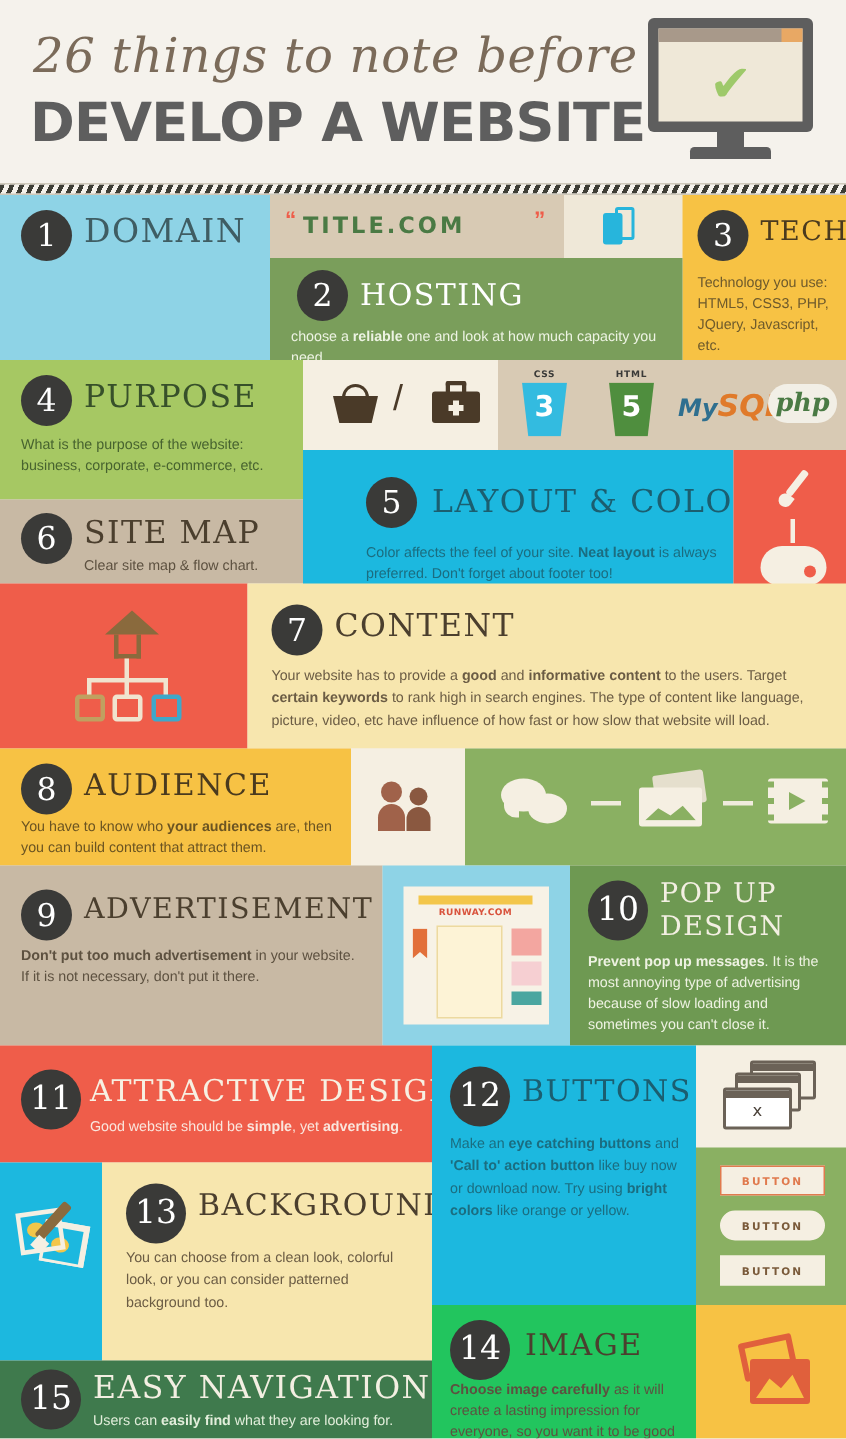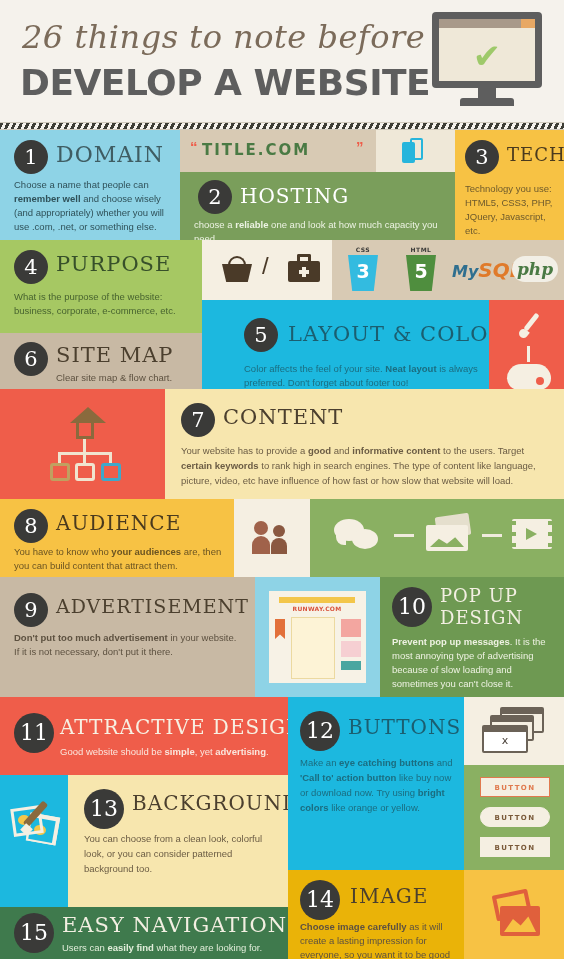--- a/index.html
+++ b/index.html
@@ -118,23 +118,20 @@
       <div class="mon-base"></div>
     </div>
   </div>
   <div class="stripe"></div>
 
   <div class="canvas">
 
     <div class="blk" style="left:0;top:0;width:180px;height:110px;background:#8ed3e6;">
       <div class="num-badge" style="left:14px;top:10px;">1</div>
       <div class="ttl" style="left:56px;top:12px;font-size:22px;color:#3f5d63;">DOMAIN</div>
-      <div class="bdy" style="left:14px;top:48px;width:158px;color:#2f5159;">
-        Choose a name that people can <b>remember well</b> and choose wisely (and appropriately) whether you will use .com, .net, or something else.
-      </div>
     </div>
 
     <div class="blk" style="left:180px;top:0;width:196px;height:42px;background:#d8cab4;">
       <div style="position:absolute;left:22px;top:11px;font-family:'DejaVu Sans',sans-serif;font-weight:bold;font-size:15px;letter-spacing:2px;color:#4a7a44;">TITLE.COM</div>
       <div style="position:absolute;left:10px;top:8px;color:#ef5d4a;font-size:15px;font-weight:bold;">“</div>
       <div style="position:absolute;left:176px;top:8px;color:#ef5d4a;font-size:15px;font-weight:bold;">”</div>
     </div>
 
     <div class="blk" style="left:376px;top:0;width:79px;height:42px;background:#efe8d8;">
       <div class="icon-box" style="left:26px;top:8px;">
@@ -368,21 +365,21 @@
         <div style="position:absolute;left:12px;top:24px;width:9px;height:9px;background:#f5efe2;transform:rotate(42deg);"></div>
       </div>
     </div>
 
     <div class="blk" style="left:68px;top:645px;width:220px;height:132px;background:#f7e6ae;">
       <div class="num-badge wide" style="left:16px;top:14px;">13</div>
       <div class="ttl" style="left:64px;top:16px;font-size:20px;color:#4b3f2e;">BACKGROUND</div>
       <div class="bdy" style="left:16px;top:56px;width:196px;color:#6b5c44;line-height:15px;">You can choose from a clean look, colorful look, or you can consider patterned background too.</div>
     </div>
 
-    <div class="blk" style="left:288px;top:740px;width:176px;height:89px;background:#eab308;">
+    <div class="blk" style="left:288px;top:740px;width:176px;height:89px;background:#22c55e;">
       <div class="num-badge wide" style="left:12px;top:10px;">14</div>
       <div class="ttl" style="left:62px;top:14px;font-size:20px;color:#4b3f2e;">IMAGE</div>
       <div class="bdy" style="left:12px;top:50px;width:160px;color:#5d5140;">
         <b>Choose image carefully</b> as it will create a lasting impression for everyone, so you want it to be good and memorable.
       </div>
 
     </div>
 
     <div class="blk" style="left:464px;top:740px;width:100px;height:89px;background:#f7c244;">
       <div class="icon-box" style="left:26px;top:22px;width:52px;height:46px;">

